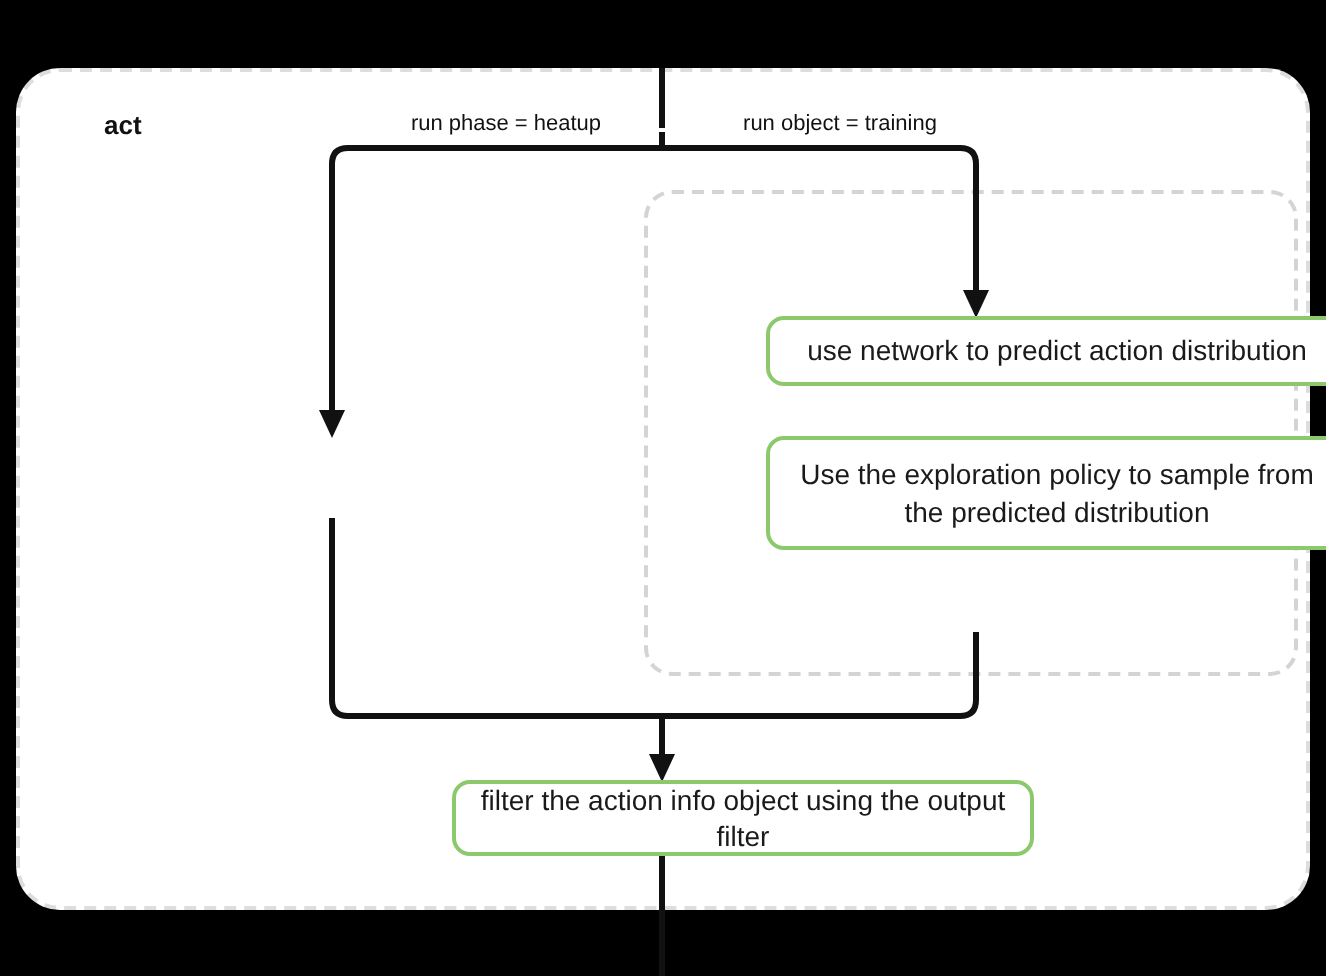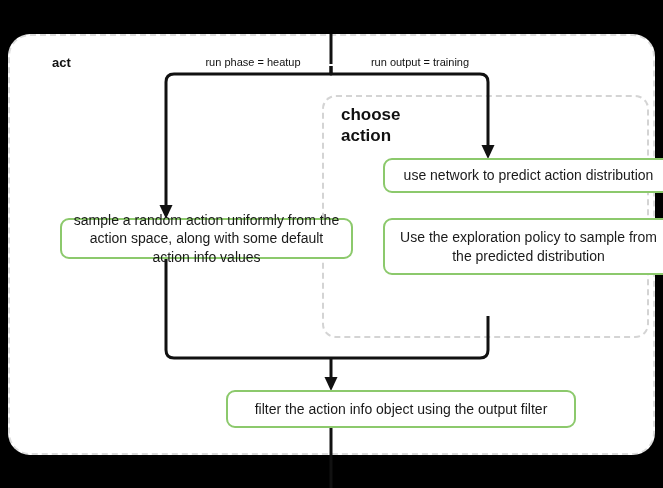--- a/index.html
+++ b/index.html
@@ -78,21 +78,21 @@
     font-size: 14px;
     line-height: 1.32;
     padding: 3px 8px;
     margin-left: 40px;
   }
 
   #node-sample   { left: 20px;  top: 218px; width: 293px; height: 41px; }
   #node-predict  { left: 343px; top: 158px; width: 291px; height: 35px; }
   #node-explore  { left: 343px; top: 218px; width: 291px; height: 57px; }
   #node-create   { left: 343px; top: 273px; width: 291px; height: 43px; }
-  #node-filter   { left: 186px; top: 390px; width: 350px; height: 38px; }
+  #node-filter   { left: 186px; top: 390px; width: 291px; height: 38px; }
 
   
   .edge-label {
     position: absolute;
     font-size: 11px;
     font-weight: normal;
     color: #111111;
     white-space: nowrap;
     text-align: center;
   }
@@ -121,22 +121,20 @@
 <body>
 
 <div id="canvas">
 
   <div class="outer-card"></div>
 
   <div class="inner-card"></div>
 
   <div class="cluster-title" id="act-title">act</div>
 
-  <div class="cluster-title" id="choose-title">choose
-action</div>
 
   <svg id="edges" viewBox="0 0 663 488">
 
     <path class="edge-path" d="M331,34 L331,64"></path>
 
     <path class="edge-path" d="M331,66 L331,74 Q331,74 323,74 L174,74 Q166,74 166,82 L166,210"></path>
     <polygon class="arrow-head" points="166,219 159.5,205 172.5,205"></polygon>
 
     <path class="edge-path" d="M331,66 L331,74 Q331,74 339,74 L480,74 Q488,74 488,82 L488,150"></path>
     <polygon class="arrow-head" points="488,159 481.5,145 494.5,145"></polygon>
@@ -144,26 +142,25 @@
     <path class="edge-path" d="M166,259 L166,350 Q166,358 174,358 L331,358"></path>
 
     <path class="edge-path" d="M488,316 L488,350 Q488,358 480,358 L331,358"></path>
 
     <path class="edge-path" d="M331,358 L331,382"></path>
     <polygon class="arrow-head" points="331,391 324.5,377 337.5,377"></polygon>
 
     <path class="edge-path" d="M331,428 L331,488"></path>
   </svg>
 
-  <div class="node" id="node-sample">sample a random action uniformly from the action space, along with some default action info values</div>
 
   <div class="node" id="node-predict">use network to predict action distribution</div>
 
   <div class="node" id="node-explore">Use the exploration policy to sample from the predicted distribution</div>
 
 
   <div class="node" id="node-filter">filter the action info object using the output filter</div>
 
   <div class="edge-label" id="label-heatup">run phase = heatup</div>
 
-  <div class="edge-label" id="label-training">run output = training</div>
+  <div class="edge-label" id="label-training">run object = training</div>
 
 </div>
 
 </body></html>

